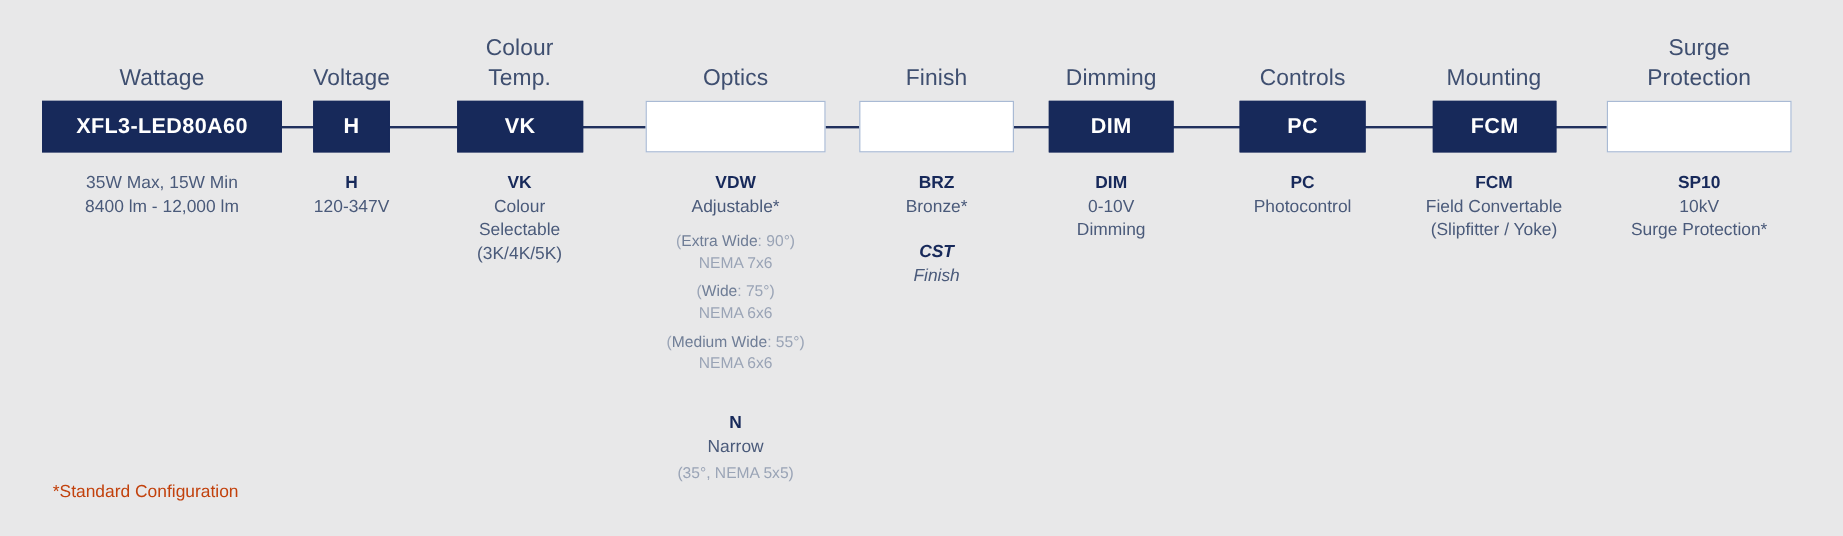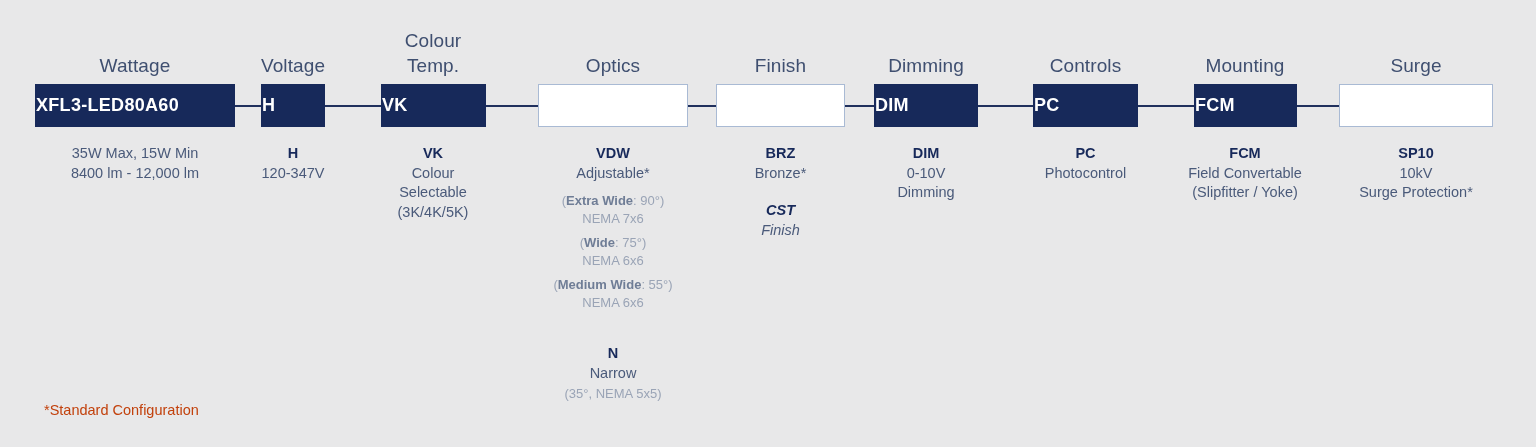--- a/index.html
+++ b/index.html
@@ -59,20 +59,21 @@
   }
 
   
   .code-box {
     position: absolute;
     top: 84px;
     height: 43px;
     box-sizing: border-box;
     display: flex;
     align-items: center;
+    justify-content: center;
     font-size: 18px;
     font-weight: bold;
     letter-spacing: 0.3px;
   }
   .code-box.filled {
     background: #17295a;
     color: #ffffff;
     border: 1px solid #17295a;
   }
   .code-box.empty {
@@ -105,21 +106,21 @@
     line-height: 19.5px;
   }
   .opt-sub {
     color: #9aa4b6;
     font-size: 13px;
     line-height: 18px;
     margin-top: 2px;
   }
   .opt-sub b {
     color: #6f7d96;
-    font-weight: bold;
+    font-weight: normal;
   }
   .gap-lg { height: 20px; }
 
   
   .footnote {
     position: absolute;
     left: 44px;
     top: 402px;
     font-size: 14.5px;
     color: #c2410c;
@@ -280,20 +281,21 @@
         <div class="opt-text">Field Convertable</div>
         <div class="opt-text">(Slipfitter / Yoke)</div>
       </div>
     </div>
   </div>
 
   <div class="column" style="left:1331px; width:170px;">
     <div class="header-wrap">
       <div class="col-header">
         <div>Surge</div>
+        <div>Protection</div>
       </div>
     </div>
     <div class="code-box empty" style="left:8px; width:154px;">
       <span></span>
     </div>
     <div class="desc">
       <div class="opt-group">
         <div class="opt-code">SP10</div>
         <div class="opt-text">10kV</div>
         <div class="opt-text">Surge Protection*</div>

